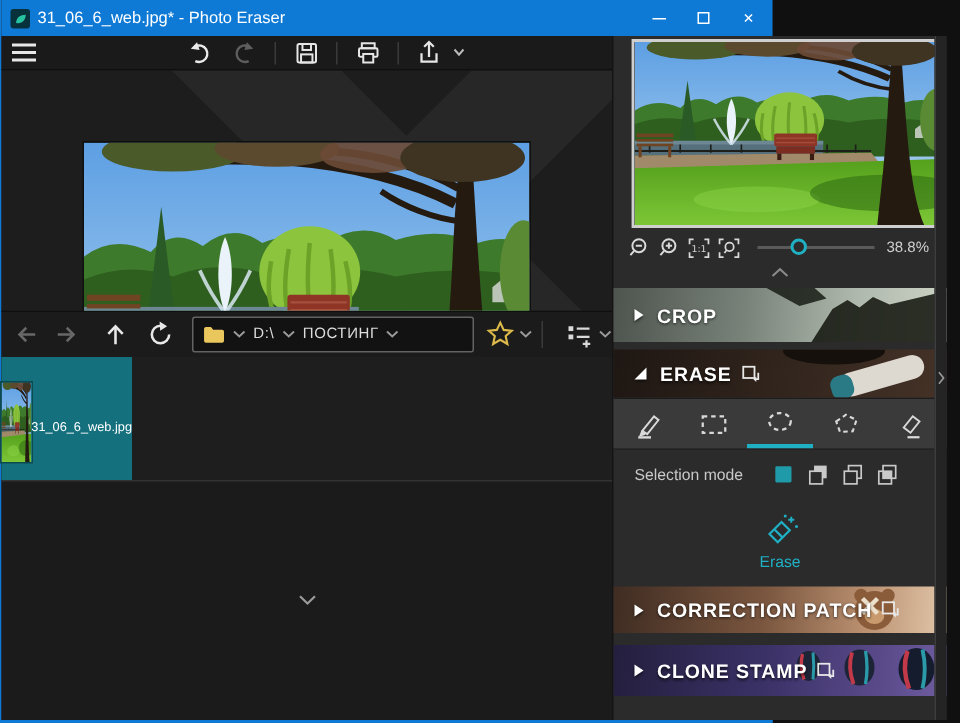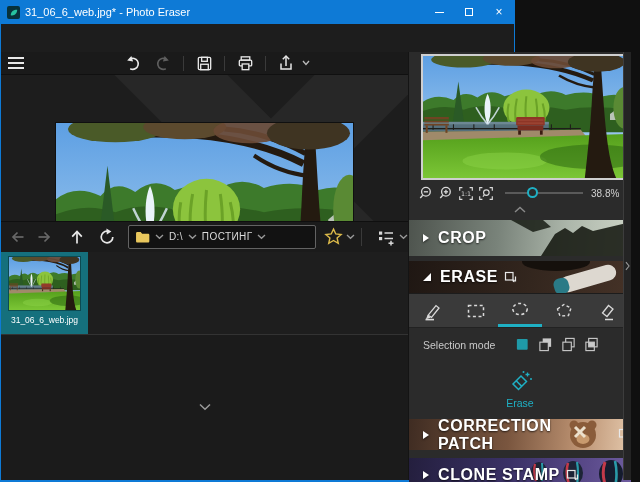--- a/index.html
+++ b/index.html
@@ -1,20 +1,20 @@
 <!DOCTYPE html>
 <html><head>
 <meta charset="utf-8">
 <style>
   * { margin:0; padding:0; box-sizing:border-box; }
   html,body { width:640px; height:482px; overflow:hidden; background:#101010;
               font-family:"Liberation Sans", sans-serif; }
   .window { width:515px; height:482px; border-left:1px solid #0e7ad6;
             border-right:1px solid #0e7ad6; border-bottom:2px solid #0e7ad6;
-            background:#1d1d1d; display:flex; flex-direction:column;gap:28px; }
+            background:#1d1d1d; display:flex; flex-direction:column; }
 
   
   .titlebar { height:24px; background:#0e7ad6; display:flex; align-items:center; flex:0 0 24px; }
   .app-icon { width:13px; height:13px; margin:0 5px 0 6px; background:#07323c; border-radius:2px;
               display:flex; align-items:center; justify-content:center; }
   .title-text { color:#fff; font-size:11px; }
   .win-controls { margin-left:auto; display:flex; height:24px; }
   .win-btn { width:30px; height:24px; display:flex; align-items:center; justify-content:center; color:#fff; }
   .glyph-min { width:9px; height:1px; background:#fff; }
   .glyph-max { width:8px; height:8px; border:1px solid #fff; }
@@ -47,21 +47,21 @@
              display:flex; align-items:center; padding-left:4px; }
   .nav-ico { width:26px; height:26px; display:flex; align-items:center; justify-content:center; }
   .crumb-box { margin-left:8px; width:190px; height:24px; border:1px solid #636363; border-radius:2px;
                background:#121212; display:flex; align-items:center; padding:0 6px; gap:5px; }
   .crumb-txt { color:#ddd; font-size:10px; letter-spacing:.4px; }
   .nav-sep { width:1px; height:18px; background:#3a3a3a; margin:0 6px; }
   .star-wrap,.view-wrap { display:flex; align-items:center; gap:3px; margin-left:8px; }
 
   
   .filmstrip { height:82px; flex:0 0 82px; background:#1e1e1e; display:flex; }
-  .thumb-tile { width:87px; height:82px; background:#15707d; display:flex; flex-direction:column;
+  .thumb-tile { width:87px; height:82px; background:#15707d; display:flex; 
                 align-items:center; padding-top:5px; }
   .thumb { width:71px; height:53px; box-shadow:0 0 0 1px #0c4a52; }
   .thumb-name { color:#fff; font-size:8.5px; margin-top:5px; }
 
   .strip-footer { flex:1; background:#1b1b1b; border-top:1px solid #333;
                   display:flex; align-items:center; justify-content:center; }
 
   
   .right-panel { width:231px; background:#2b2b2b; border-left:1px solid #141414;
                  position:relative; display:flex; flex-direction:column; }
@@ -76,21 +76,21 @@
   .slider { flex:1; height:18px; position:relative; margin:0 6px 0 8px; }
   .slider .track { position:absolute; left:0; right:0; top:8px; height:2px; background:#5a5a5a; }
   .slider .handle { position:absolute; top:3px; left:28%; width:11px; height:11px; border-radius:50%;
                     border:2.5px solid #1fb0c4; background:#2b2b2b; }
   .z-pct { color:#cfcfcf; font-size:10px; width:34px; text-align:left; }
   .collapse-row { height:12px; display:flex; align-items:flex-start; justify-content:center; }
 
   .section { position:relative; overflow:hidden; display:flex; align-items:center; padding-left:14px;
              gap:9px; }
   .section .deco { position:absolute; right:0; top:0; pointer-events:none; }
-  .sec-label { position:relative; color:#fff; font-size:16px; font-weight:700; letter-spacing:.6px;
+  .sec-label { position:relative; color:#fff; font-size:13px; font-weight:700; letter-spacing:.6px;
                text-shadow:0 1px 2px rgba(0,0,0,.7); display:flex; align-items:center; gap:6px; }
   .tri-right { width:0; height:0; border-left:6px solid #fff; border-top:4px solid transparent;
                border-bottom:4px solid transparent; position:relative; z-index:1;
                filter:drop-shadow(0 1px 1px rgba(0,0,0,.6)); }
   .tri-open { width:0; height:0; border-bottom:8px solid #fff; border-left:8px solid transparent;
               position:relative; z-index:1; filter:drop-shadow(0 1px 1px rgba(0,0,0,.6)); }
   .sec-crop { height:36px; margin-top:2px; background:linear-gradient(95deg,#4e544e 0%,#79837a 40%,#aeb8ac 72%,#cdd4c6 100%); }
   .sec-erase { height:32px; margin-top:5px; background:linear-gradient(100deg,#1f1713 0%,#33261e 55%,#453227 100%); }
   .sec-patch { height:31px; margin-top:2px; background:linear-gradient(95deg,#3f2c22 0%,#7a563f 45%,#b98f6f 75%,#e3c7ab 100%); }
   .sec-clone { height:34px; margin-top:8px; background:linear-gradient(95deg,#241f3e 0%,#3a3166 45%,#5a4a8a 80%,#6f5da0 100%); }

